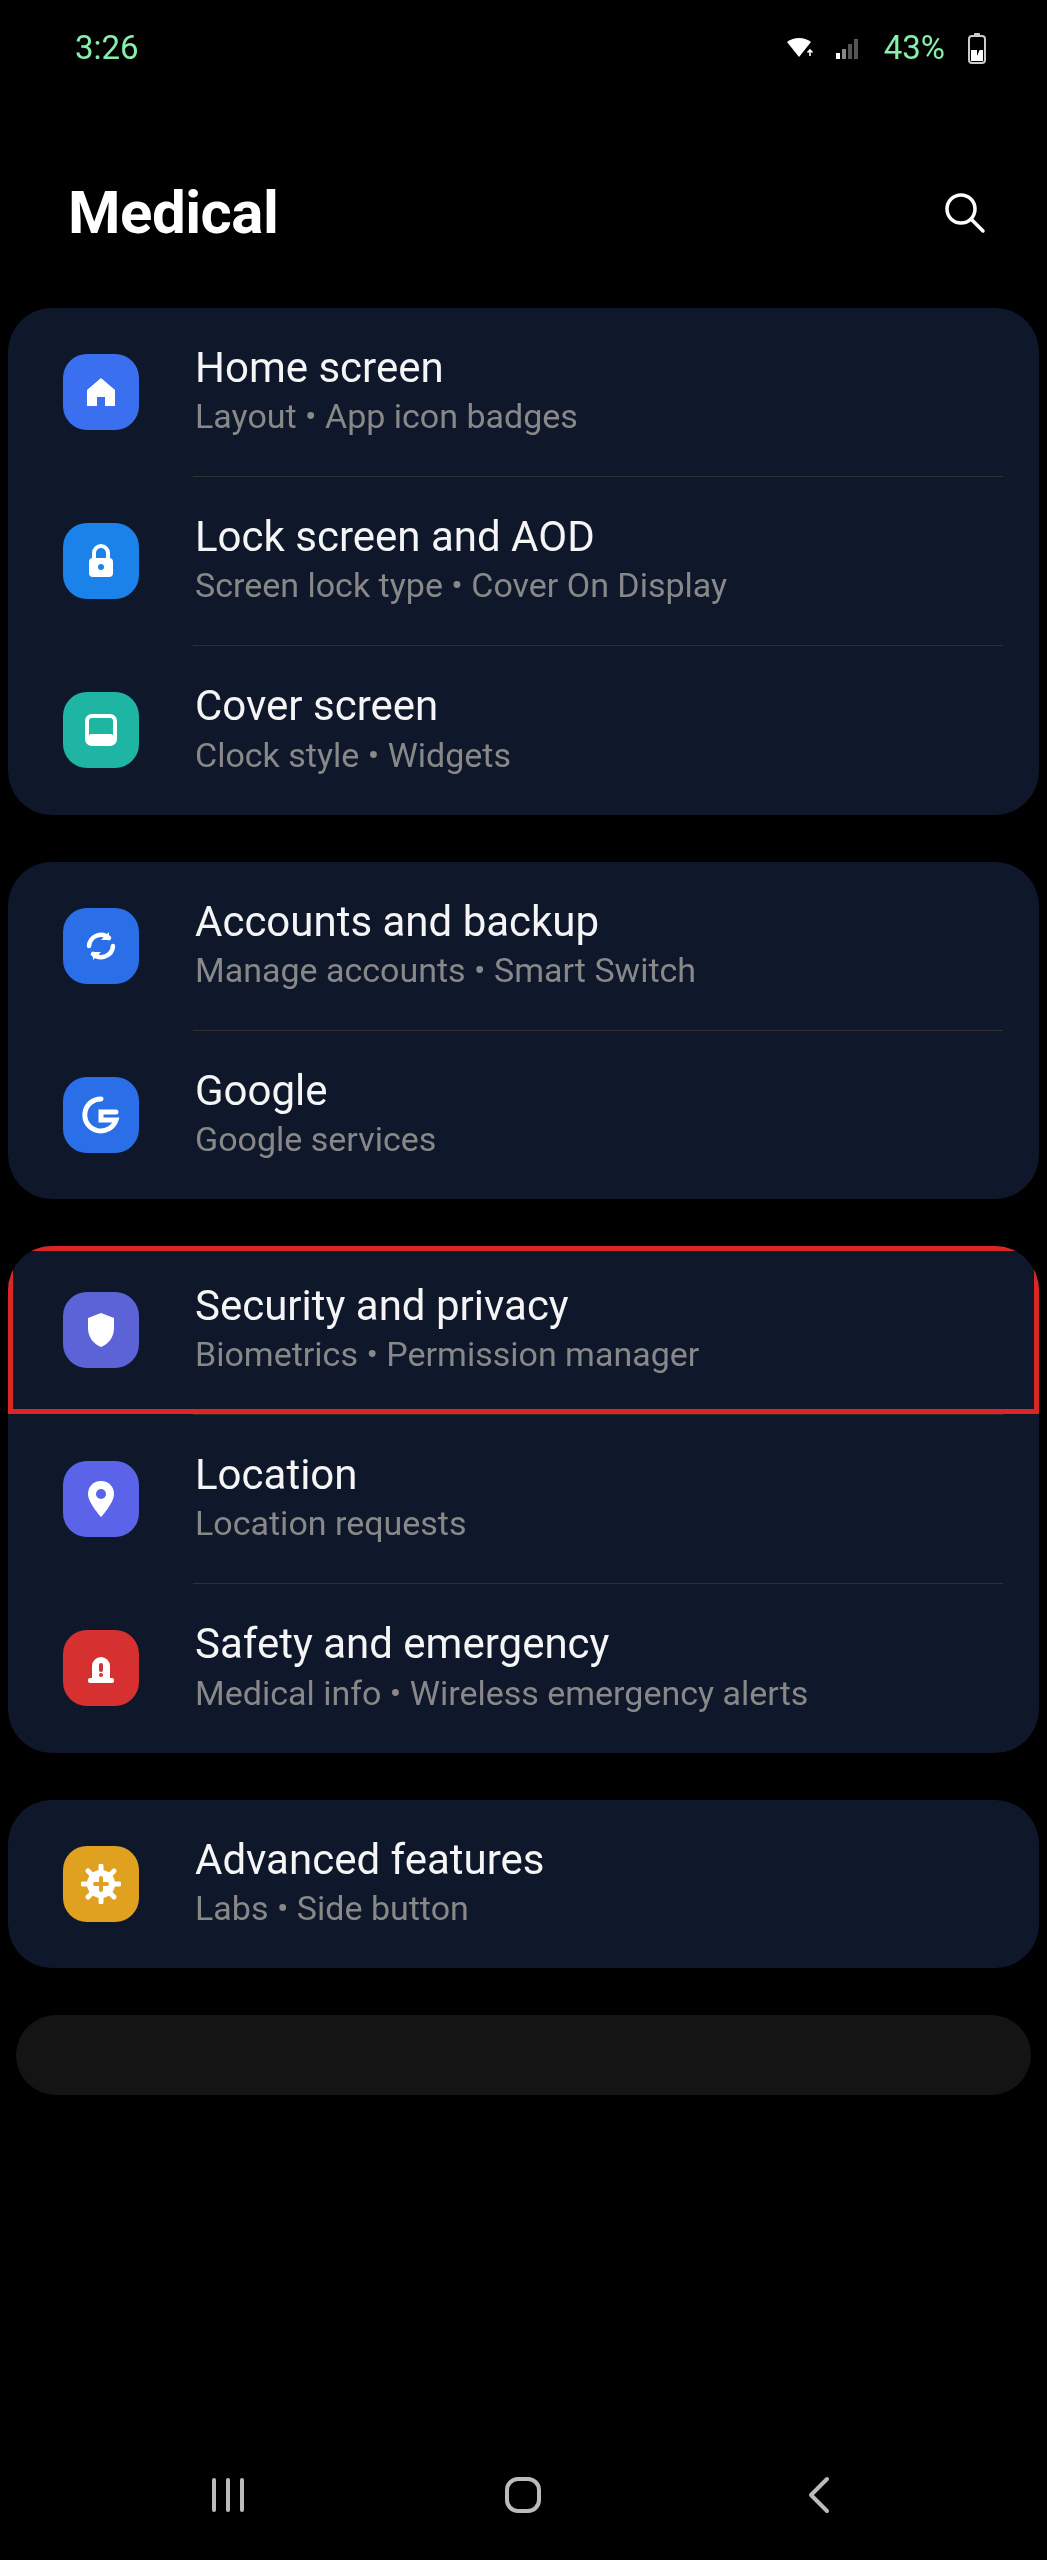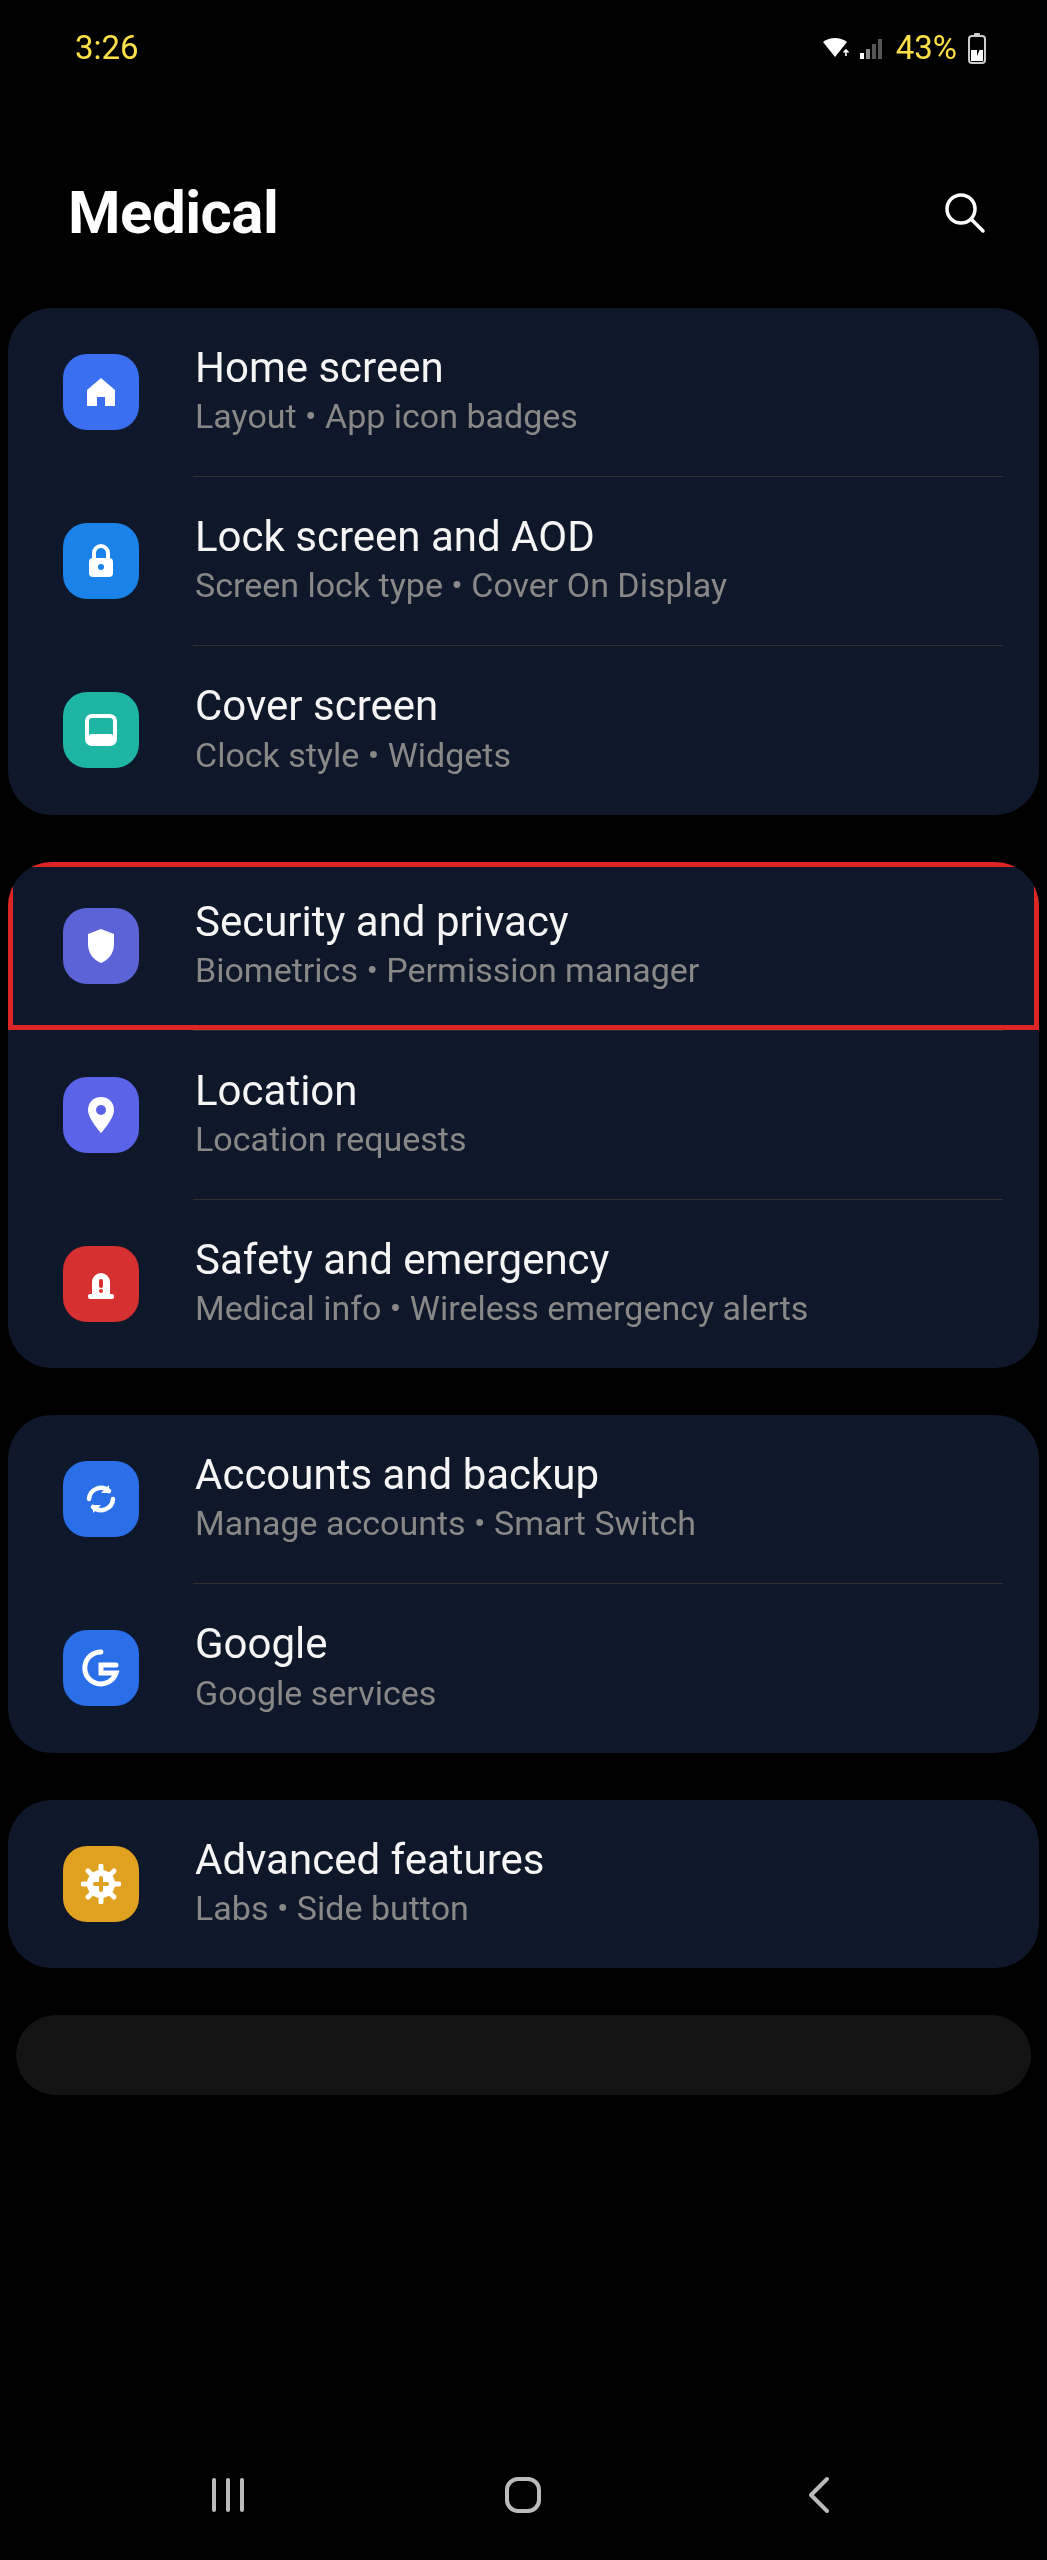--- a/index.html
+++ b/index.html
@@ -12,23 +12,23 @@
       overflow: hidden;
       position: relative;
     }
     .status-bar {
       display: flex;
       justify-content: space-between;
       align-items: center;
       padding: 28px 60px 20px 75px;
       font-size: 33px;
       font-weight: 400;
-      color: #fde047;
-    }
-    .status-right { display: flex; align-items: center; gap: 10px; }
+      color: #86efac;
+    }
+    .status-right { display: flex; align-items: center; gap: 22px; }
     .page-header {
       display: flex;
       justify-content: space-between;
       align-items: center;
       padding: 90px 58px 60px 68px;
     }
     .page-title { font-size: 60px; font-weight: 700; letter-spacing: -0.5px; }
     .search-icon { width: 48px; height: 48px; cursor: pointer; }
     .content { padding: 0 8px; }
     .card {
@@ -165,20 +165,48 @@
             <rect x="6" y="24" width="28" height="10" rx="5" fill="#fff"></rect>
           </svg>
         </div>
         <div class="item-text">
           <div class="item-title">Cover screen</div>
           <div class="item-sub">Clock style  •  Widgets</div>
         </div>
       </div>
     </div>
     <div class="card">
+      <div class="item">
+        <div class="icon-wrap" style="background: rgb(42, 111, 232);">
+          <svg width="40" height="40" viewBox="0 0 40 40">
+            <path d="M8 20 a12 12 0 0 1 20 -8" stroke="#fff" stroke-width="4.5" fill="none" stroke-linecap="round"></path>
+            <path d="M32 20 a12 12 0 0 1 -20 8" stroke="#fff" stroke-width="4.5" fill="none" stroke-linecap="round"></path>
+            <path d="M28 6 L28 14 L20 14 Z" fill="#fff"></path>
+            <path d="M12 34 L12 26 L20 26 Z" fill="#fff"></path>
+          </svg>
+        </div>
+        <div class="item-text">
+          <div class="item-title">Accounts and backup</div>
+          <div class="item-sub">Manage accounts  •  Smart Switch</div>
+        </div>
+      </div>
+      <div class="divider"></div>
+      <div class="item">
+        <div class="icon-wrap" style="background: rgb(42, 111, 232);">
+          <svg width="40" height="40" viewBox="0 0 40 40">
+            <path d="M20 4 a16 16 0 1 0 15 21 H20 v-8 h15" fill="none" stroke="#fff" stroke-width="5" stroke-linecap="round"></path>
+          </svg>
+        </div>
+        <div class="item-text">
+          <div class="item-title">Google</div>
+          <div class="item-sub">Google services</div>
+        </div>
+      </div>
+    </div>
+    <div class="card">
       <div class="item highlighted">
         <div class="icon-wrap" style="background: rgb(91, 99, 214);">
           <svg width="34" height="40" viewBox="0 0 34 40">
             <path d="M17 3 L30 8 V18 C30 28 24 34 17 37 C10 34 4 28 4 18 V8 Z" fill="#fff"></path>
           </svg>
         </div>
         <div class="item-text">
           <div class="item-title">Security and privacy</div>
           <div class="item-sub">Biometrics  •  Permission manager</div>
         </div>
@@ -202,48 +230,20 @@
           <svg width="38" height="36" viewBox="0 0 38 36">
             <path d="M10 28 V16 a9 9 0 0 1 18 0 V28 Z" fill="#fff"></path>
             <rect x="6" y="28" width="26" height="5" rx="2" fill="#fff"></rect>
             <rect x="17" y="13" width="4" height="9" rx="2" fill="#d63030"></rect>
             <circle cx="19" cy="25" r="2" fill="#d63030"></circle>
           </svg>
         </div>
         <div class="item-text">
           <div class="item-title">Safety and emergency</div>
           <div class="item-sub">Medical info  •  Wireless emergency alerts</div>
-        </div>
-      </div>
-    </div>
-    <div class="card">
-      <div class="item">
-        <div class="icon-wrap" style="background: rgb(42, 111, 232);">
-          <svg width="40" height="40" viewBox="0 0 40 40">
-            <path d="M8 20 a12 12 0 0 1 20 -8" stroke="#fff" stroke-width="4.5" fill="none" stroke-linecap="round"></path>
-            <path d="M32 20 a12 12 0 0 1 -20 8" stroke="#fff" stroke-width="4.5" fill="none" stroke-linecap="round"></path>
-            <path d="M28 6 L28 14 L20 14 Z" fill="#fff"></path>
-            <path d="M12 34 L12 26 L20 26 Z" fill="#fff"></path>
-          </svg>
-        </div>
-        <div class="item-text">
-          <div class="item-title">Accounts and backup</div>
-          <div class="item-sub">Manage accounts  •  Smart Switch</div>
-        </div>
-      </div>
-      <div class="divider"></div>
-      <div class="item">
-        <div class="icon-wrap" style="background: rgb(42, 111, 232);">
-          <svg width="40" height="40" viewBox="0 0 40 40">
-            <path d="M20 4 a16 16 0 1 0 15 21 H20 v-8 h15" fill="none" stroke="#fff" stroke-width="5" stroke-linecap="round"></path>
-          </svg>
-        </div>
-        <div class="item-text">
-          <div class="item-title">Google</div>
-          <div class="item-sub">Google services</div>
         </div>
       </div>
     </div>
     <div class="card">
       <div class="item">
         <div class="icon-wrap" style="background: rgb(224, 160, 32);">
           <svg width="40" height="40" viewBox="0 0 40 40">
             <circle cx="20" cy="20" r="14" fill="#fff"></circle>
             <g stroke="#fff" stroke-width="5" stroke-linecap="round">
               <line x1="20" y1="2" x2="20" y2="8"></line>

